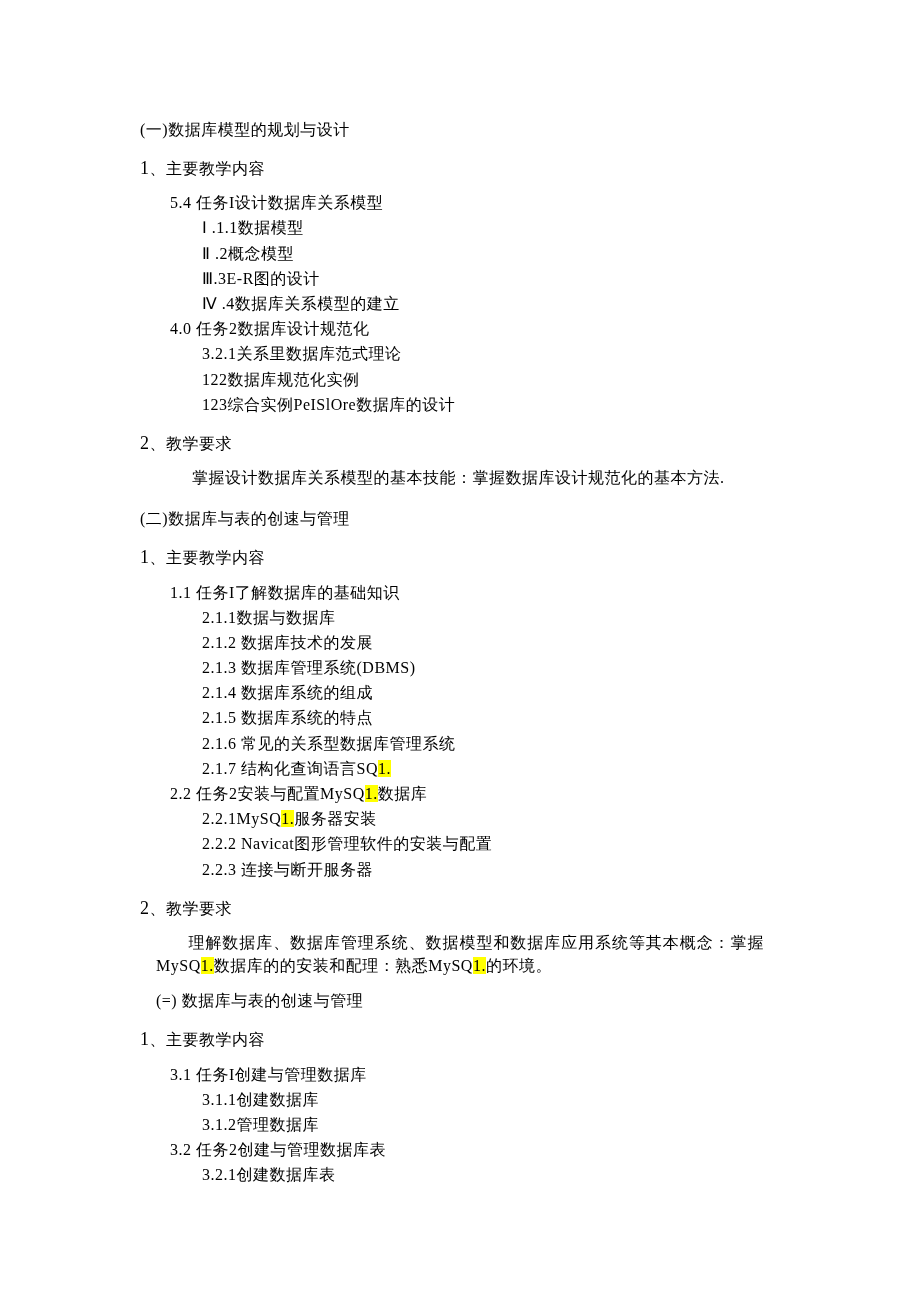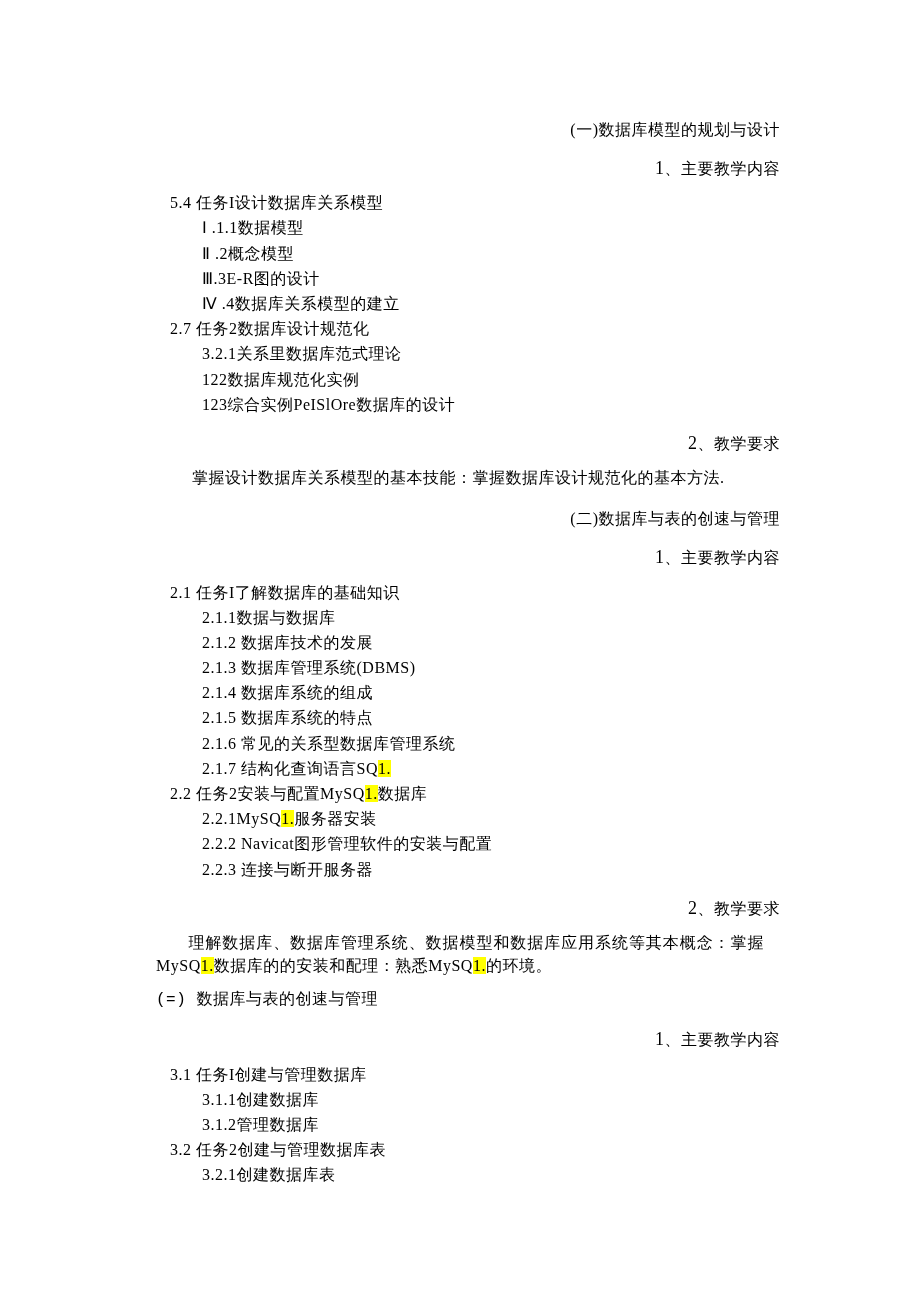--- a/index.html
+++ b/index.html
@@ -9,21 +9,20 @@
     color: #000;
     background: #fff;
     margin: 0;
     padding: 100px 140px 60px 140px;
     width: 920px;
     box-sizing: border-box;
     letter-spacing: 0.5px;
   }
   .heading {
     margin: 14px 0 8px 0;
-    text-align: right;
   }
   .h-section {
     margin-top: 18px;
     margin-bottom: 10px;
   }
   .h-num {
     margin-top: 14px;
     margin-bottom: 10px;
   }
   .big-num {
@@ -44,52 +43,51 @@
     margin: 4px 0 4px 0;
     text-indent: 2em;
     text-align: justify;
   }
   .para-indent {
     margin-left: 20px;
   }
   .para-indent2 {
     margin: 4px 0 4px 16px;
     text-indent: 2em;
-    font-family: Liberation Mono, monospace;
   }
   .hl {
     background: #ffff00;
   }
 </style>
 </head>
 <body>
 
 <div class="heading h-section">(一)数据库模型的规划与设计</div>
 
 <div class="heading h-num"><span class="big-num">1</span>、主要教学内容</div>
 
 <div class="lvl1">5.4  任务I设计数据库关系模型</div>
 <div class="lvl2">Ⅰ .1.1数据模型</div>
 <div class="lvl2">Ⅱ  .2概念模型</div>
 <div class="lvl2">Ⅲ.3E-R图的设计</div>
 <div class="lvl2">Ⅳ  .4数据库关系模型的建立</div>
-<div class="lvl1">2.7  任务2数据库设计规范化</div>
+<div class="lvl1">4.0  任务2数据库设计规范化</div>
 <div class="lvl2">3.2.1关系里数据库范式理论</div>
 <div class="lvl2">122数据库规范化实例</div>
 <div class="lvl2">123综合实例PeISlOre数据库的设计</div>
 
 <div class="heading h-num"><span class="big-num">2</span>、教学要求</div>
 
 <div class="para para-indent">掌握设计数据库关系模型的基本技能：掌握数据库设计规范化的基本方法.</div>
 
 <div class="heading h-section">(二)数据库与表的创速与管理</div>
 
 <div class="heading h-num"><span class="big-num">1</span>、主要教学内容</div>
 
-<div class="lvl1">2.1  任务I了解数据库的基础知识</div>
+<div class="lvl1">1.1  任务I了解数据库的基础知识</div>
 <div class="lvl2">2.1.1数据与数据库</div>
 <div class="lvl2">2.1.2 数据库技术的发展</div>
 <div class="lvl2">2.1.3 数据库管理系统(DBMS)</div>
 <div class="lvl2">2.1.4 数据库系统的组成</div>
 <div class="lvl2">2.1.5 数据库系统的特点</div>
 <div class="lvl2">2.1.6 常见的关系型数据库管理系统</div>
 <div class="lvl2"><span>2.1.7 结构化查询语言SQ</span><span class="hl">1.</span></div>
 <div class="lvl1"><span>2.2  任务2安装与配置MySQ</span><span class="hl">1.</span><span>数据库</span></div>
 <div class="lvl2"><span>2.2.1MySQ</span><span class="hl">1.</span><span>服务器安装</span></div>
 <div class="lvl2">2.2.2 Navicat图形管理软件的安装与配置</div>

